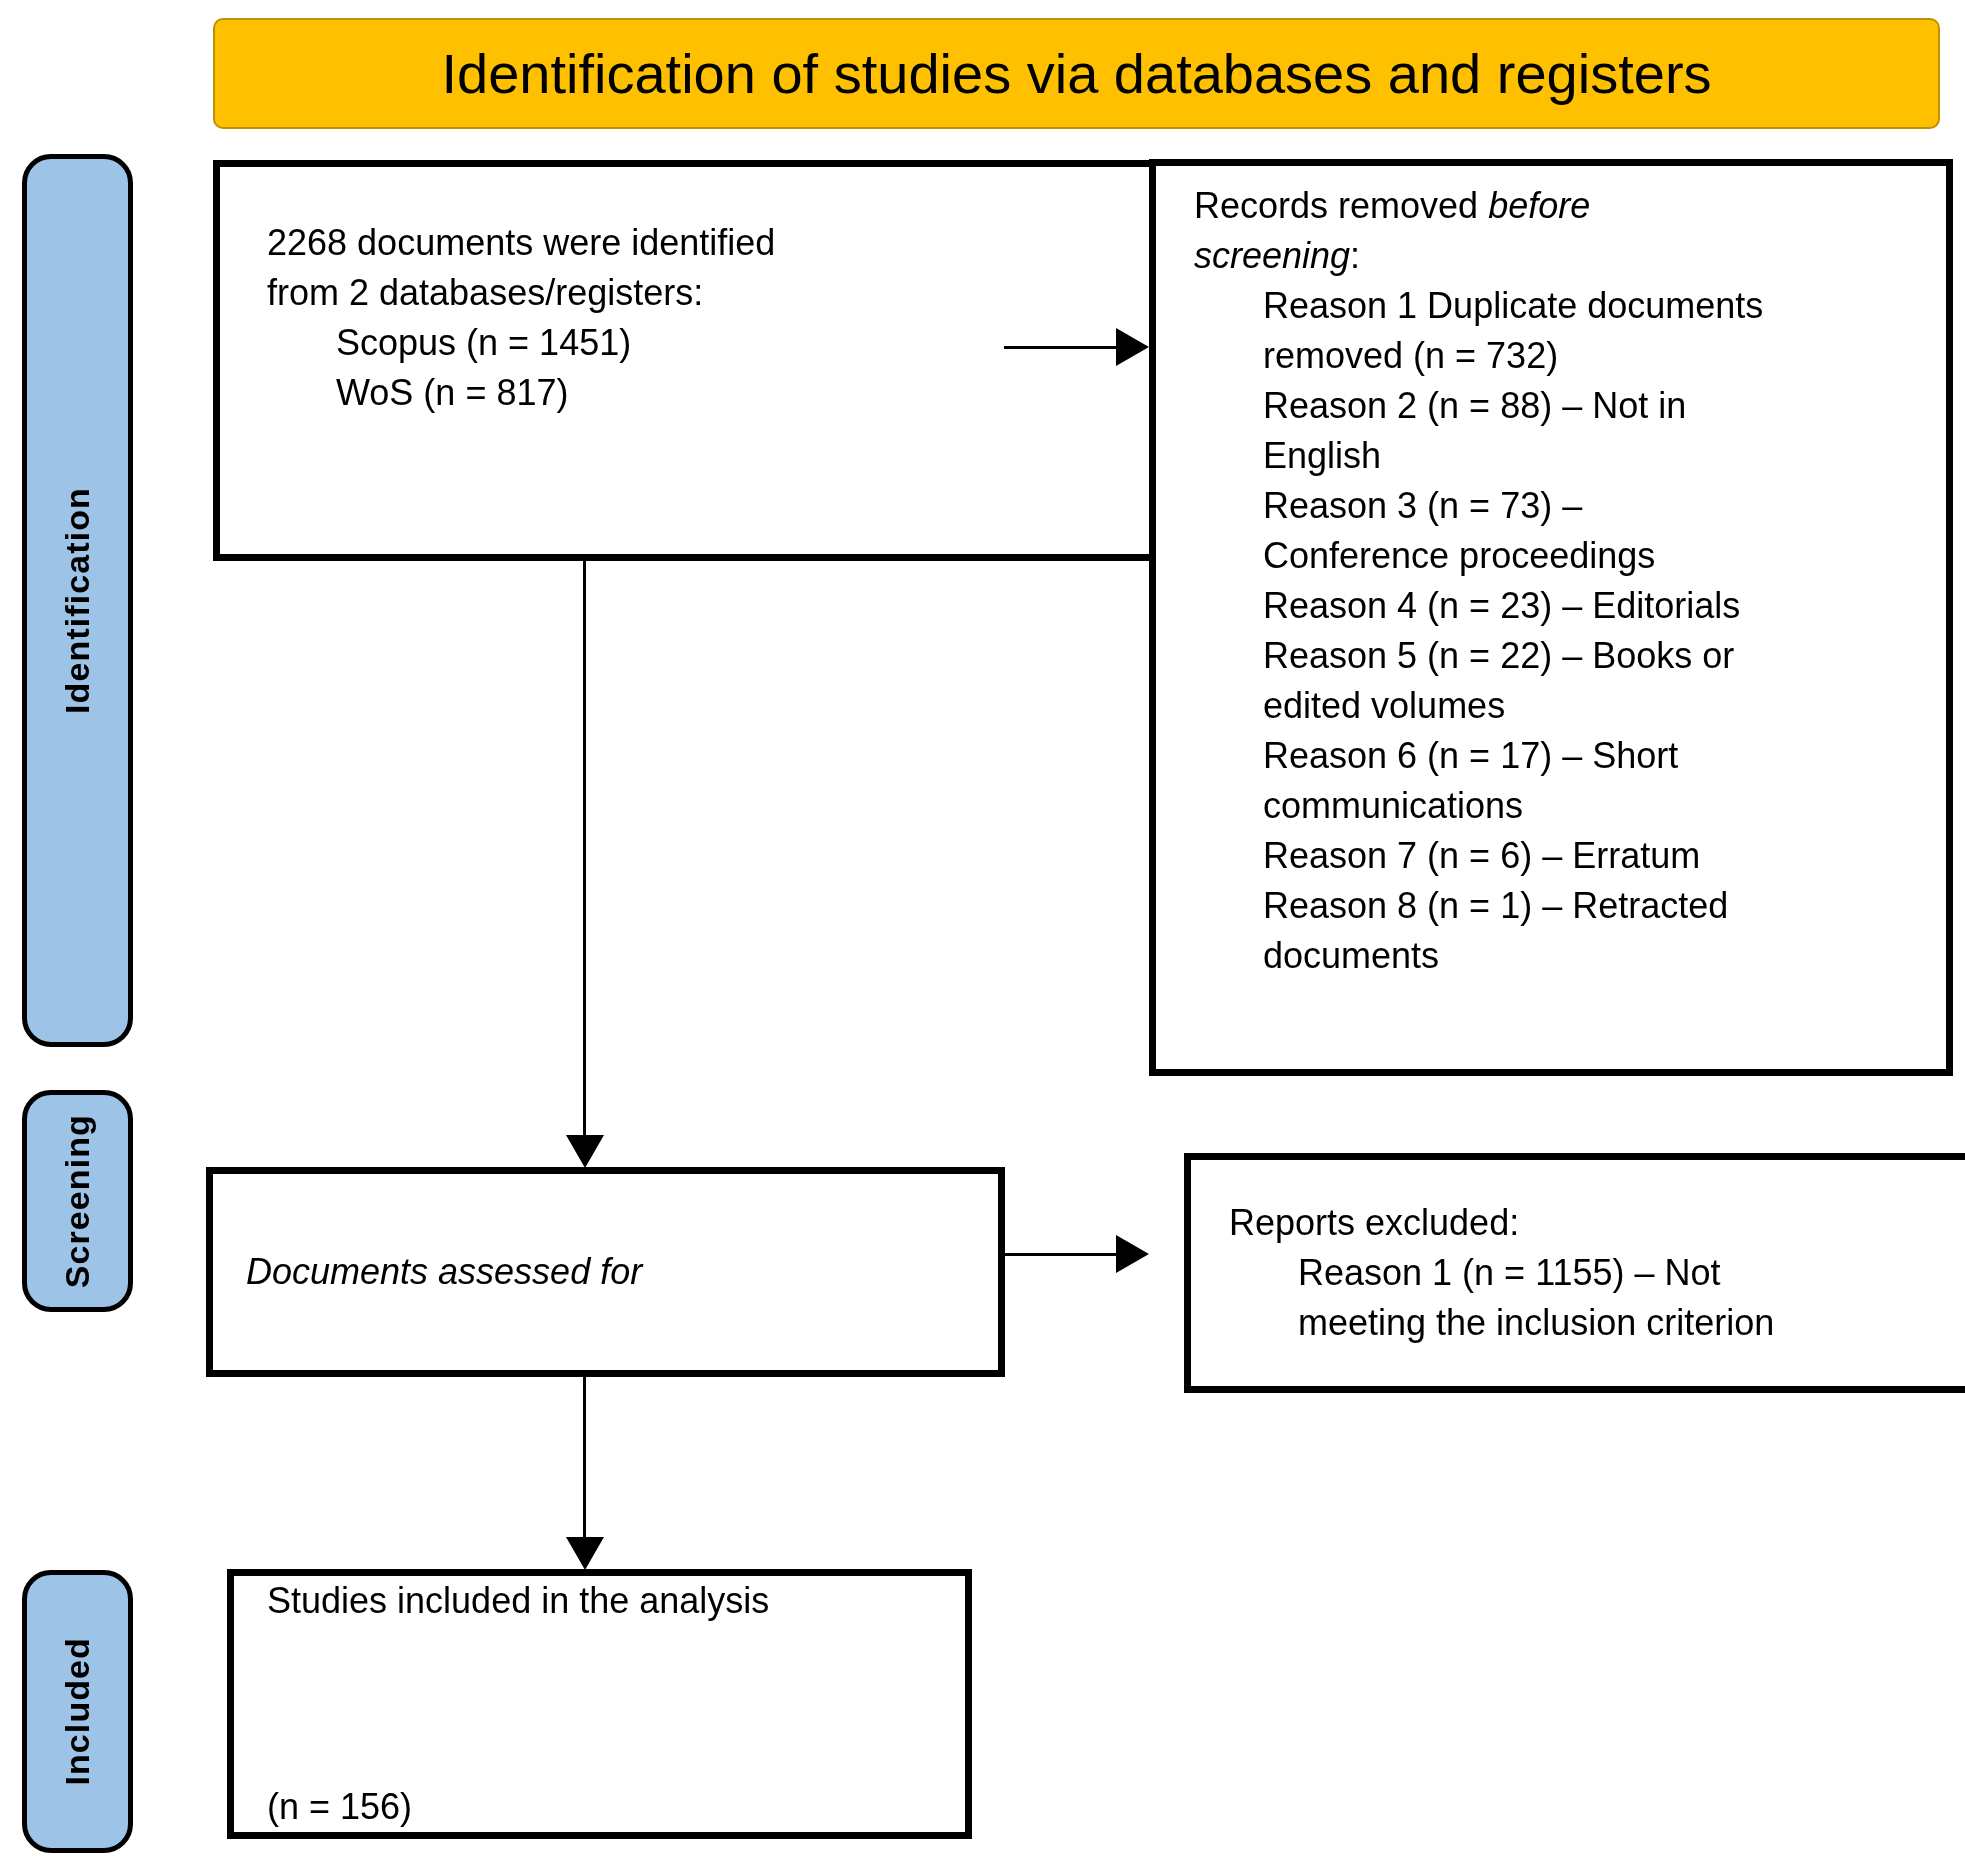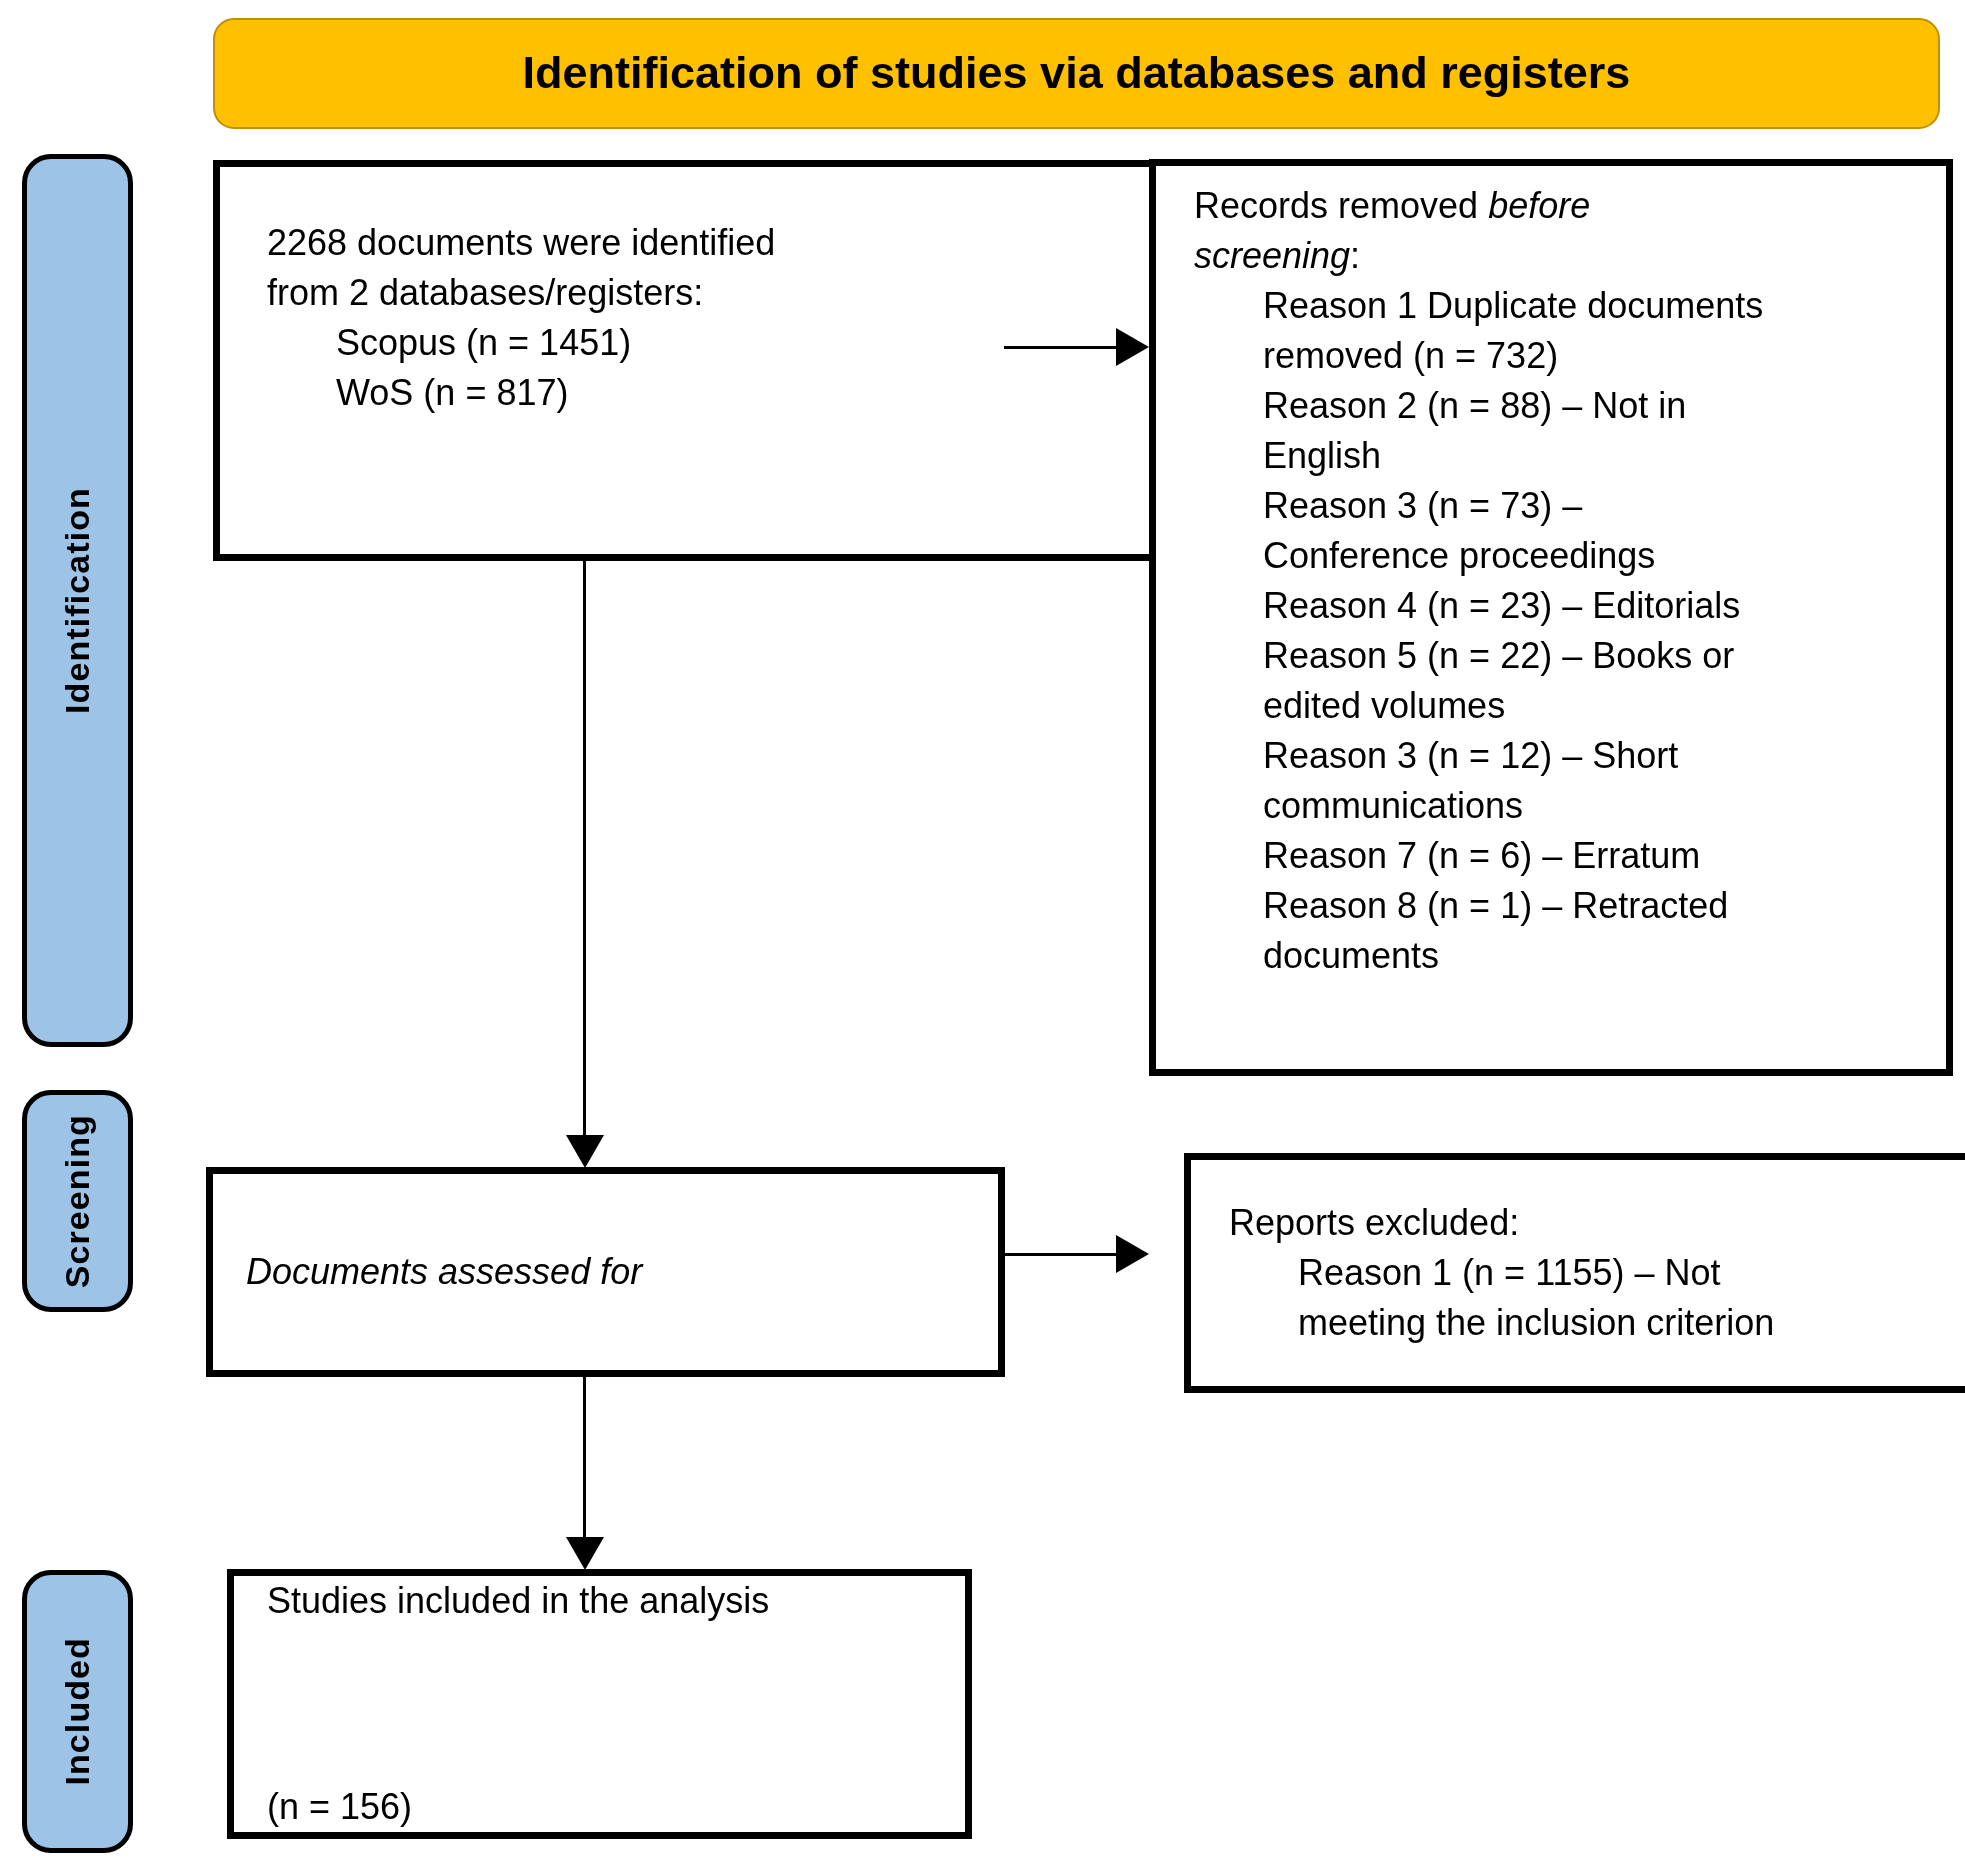--- a/index.html
+++ b/index.html
@@ -10,24 +10,24 @@
     font-family:"Liberation Sans", sans-serif;
     color:#000;
     overflow:hidden;
   }
 
   
   .banner {
     position:absolute; left:213px; top:17.6px; width:1727px; height:111px;
     background:var(--gold, #FFC000);
     border:2.7px solid var(--gold-border, #BF9000);
-    border-radius:21px;
+    border-radius:10px;
     box-sizing:border-box;
     display:flex; align-items:center; justify-content:center;
-    font-size:45px; font-weight:bold; color:#000;
+    font-size:56px; font-weight:normal; color:#000;
   }
 
   
   .stage {
     position:absolute; left:22.4px; width:111px;
     background:var(--blue, #9DC3E6);
     border:5.9px solid #000;
     border-radius:29px;
     box-sizing:border-box;
     display:flex; align-items:center; justify-content:center;
@@ -120,21 +120,21 @@
       <div class="tline"><span class="italic">screening</span><span>:</span></div>
       <div class="tline indent"><span>Reason 1 Duplicate documents</span></div>
       <div class="tline indent"><span>removed (n = 732)</span></div>
       <div class="tline indent"><span>Reason 2 (n = 88) – Not in</span></div>
       <div class="tline indent"><span>English</span></div>
       <div class="tline indent"><span>Reason 3 (n = 73) –</span></div>
       <div class="tline indent"><span>Conference proceedings</span></div>
       <div class="tline indent"><span>Reason 4 (n = 23) – Editorials</span></div>
       <div class="tline indent"><span>Reason 5 (n = 22) – Books or</span></div>
       <div class="tline indent"><span>edited volumes</span></div>
-      <div class="tline indent"><span>Reason 3 (n = 12) – Short</span></div>
+      <div class="tline indent"><span>Reason 6 (n = 17) – Short</span></div>
       <div class="tline indent"><span>communications</span></div>
       <div class="tline indent"><span>Reason 7 (n = 6) – Erratum</span></div>
       <div class="tline indent"><span>Reason 8 (n = 1) – Retracted</span></div>
       <div class="tline indent"><span>documents</span></div>
     </div>
 
   <div class="fbox" id="box-assessed">
       <div class="tline"><span>Documents assessed for</span></div>
     </div>
 

